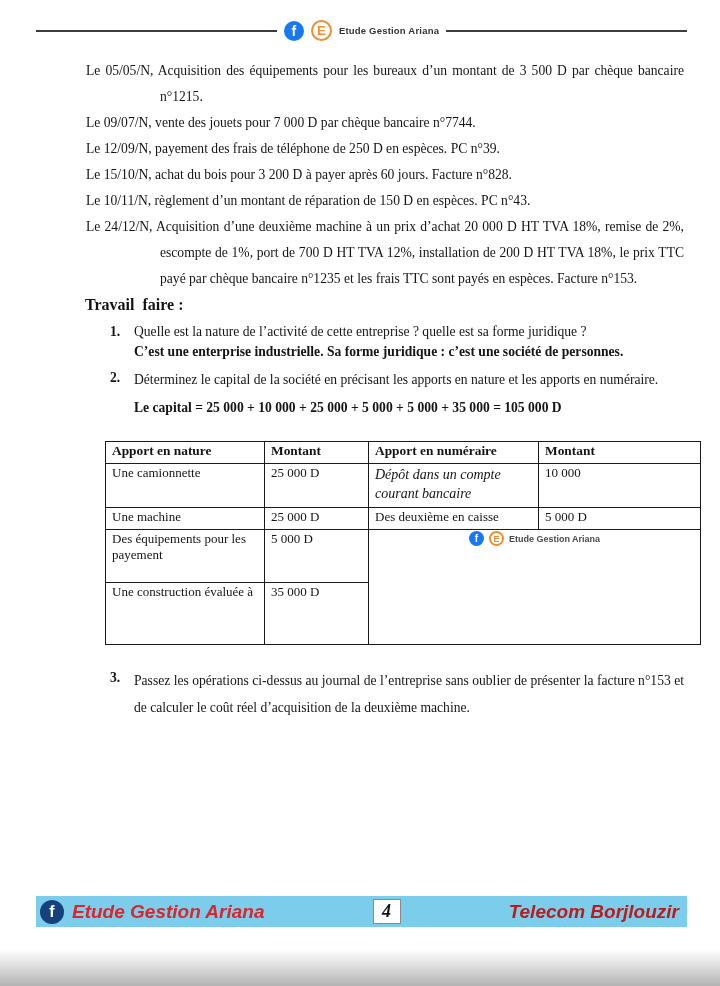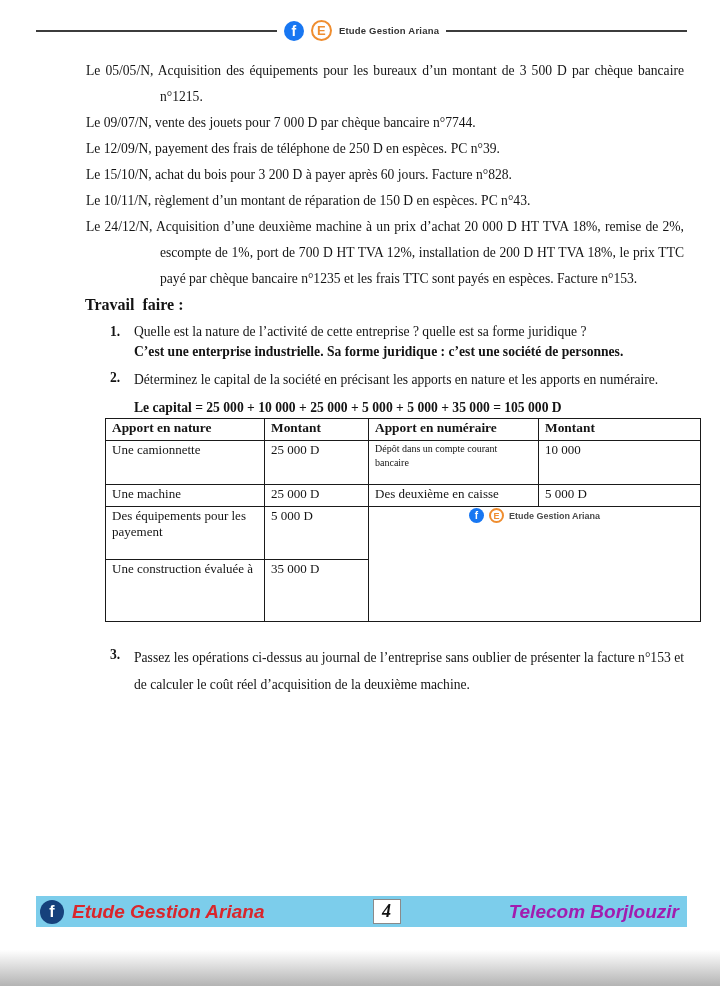--- a/index.html
+++ b/index.html
@@ -24,43 +24,43 @@
   .num { font-weight:bold; width:24px; margin-left:24px; flex:none; font-size:13.6px; line-height:21px; }
   .item-body { flex:1; font-size:13.6px; }
   .q1 { line-height:21px; text-align:justify; }
   .a1 { font-weight:bold; line-height:19px; text-align:justify; }
   .q2 { line-height:26px; text-align:justify; }
   .capital { font-weight:bold; margin-top:5px; line-height:20px; }
   .q3 { line-height:27px; text-align:justify; }
   .item3 { margin-top:22px; }
 
   
-  .capital-table { margin:0 0 0 19px; width:595px; border-collapse:collapse; font-size:13px; table-layout:fixed;padding-left:8px; }
+  .capital-table { margin:23px 0 0 19px; width:595px; border-collapse:collapse; font-size:13px; table-layout:fixed;padding-left:8px; }
   .capital-table th, .capital-table td { border:1.5px solid #1a1a1a; padding:1px 6px 2px 6px; vertical-align:top; text-align:left; font-weight:normal; }
   .capital-table th { font-size:13.4px; font-weight:bold; height:22px; }
   .amount { font-weight:bold; }
   .r1 td { height:44px; }
   .r2 td { height:22px; }
   .r3 td { height:53px; }
   .r4 td { height:62px; }
-  .small-cell { font-size:10px; line-height:14px; padding-top:3px; }
+  .small-cell { font-size:14px; line-height:19px; padding-top:3px;font-style:italic; }
   .wrap-cell { text-align:justify; }
   .open-cell { border-right:none; border-bottom:none; vertical-align:middle; }
   .watermark { display:flex; align-items:center; justify-content:center; gap:5px; }
   .fb-mini { width:15px; height:15px; background:#1877f2; color:#fff; font-size:10px; }
   .e-mini { width:15px; height:15px; font-size:9px; }
   .wm-text { font-family:"Liberation Sans",sans-serif; font-weight:bold; font-size:9px; color:#4a4a4a; white-space:nowrap; }
 
   
   .footer-bar { position:absolute; left:36px; right:33px; top:896px; height:31px; background:#7ccdeb; display:flex; align-items:center; justify-content:space-between; padding:0 8px 0 4px; }
   .footer-left { display:flex; align-items:center; gap:8px; }
   .fb-footer { width:24px; height:24px; background:#16417c; color:#fff; font-size:16px; }
   .footer-brand { color:#d9262c; font-family:"Liberation Sans",sans-serif; font-weight:bold; font-style:italic; font-size:19px; white-space:nowrap; }
   .page-num-box { background:#fff; border:1px solid #8a8a8a; width:28px; height:25px; display:flex; align-items:center; justify-content:center; font-family:"Liberation Serif",serif; font-style:italic; font-weight:bold; font-size:18px; color:#111; }
-  .footer-right { color:#a21caf; font-family:"Liberation Sans",sans-serif; font-weight:bold; font-style:italic; font-size:19px; white-space:nowrap; }
+  .footer-right { color:#b91c1c; font-family:"Liberation Sans",sans-serif; font-weight:bold; font-style:italic; font-size:19px; white-space:nowrap; }
 
   
   .page-shadow { position:absolute; left:0; right:0; bottom:0; height:36px; background:linear-gradient(to bottom, rgba(120,120,120,0) 0%, rgba(105,105,105,0.5) 100%); pointer-events:none; }
 </style>
 </head>
 <body>
 
 <div class="page">
 
   <header class="doc-header">

